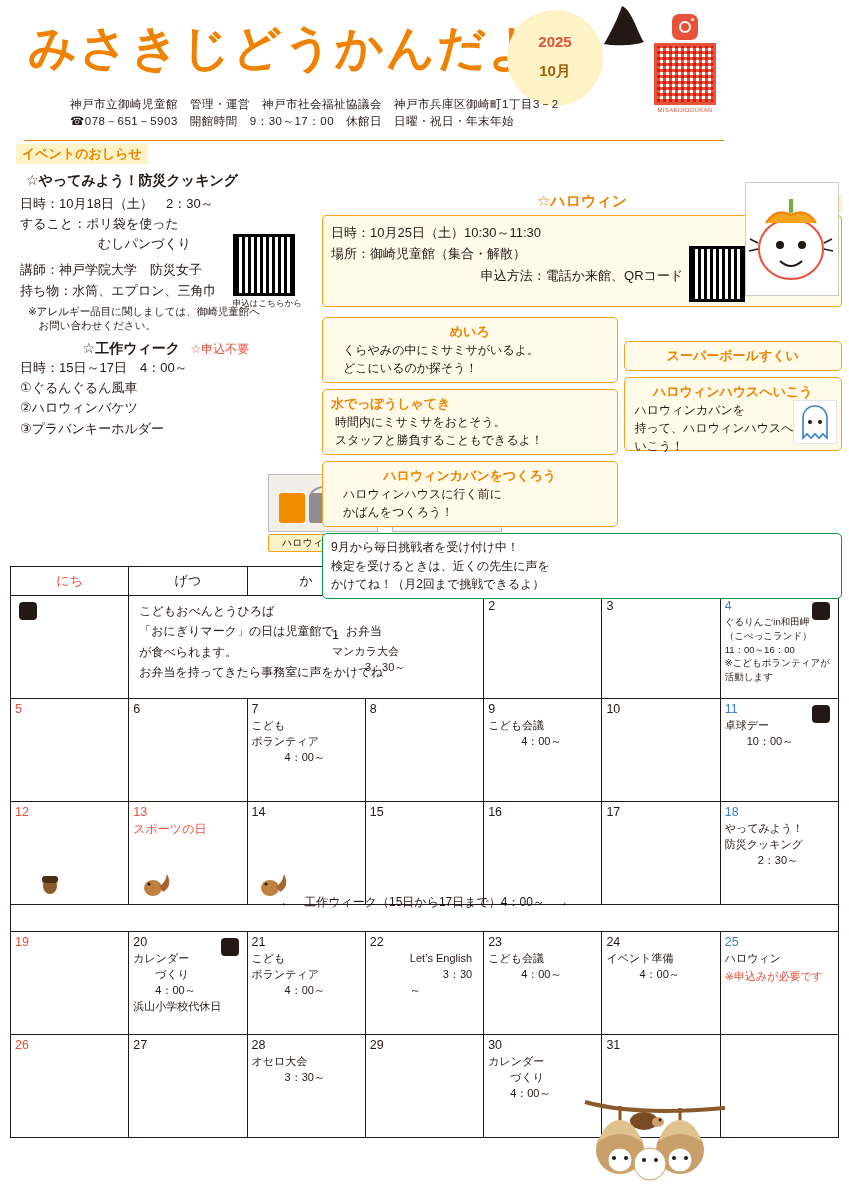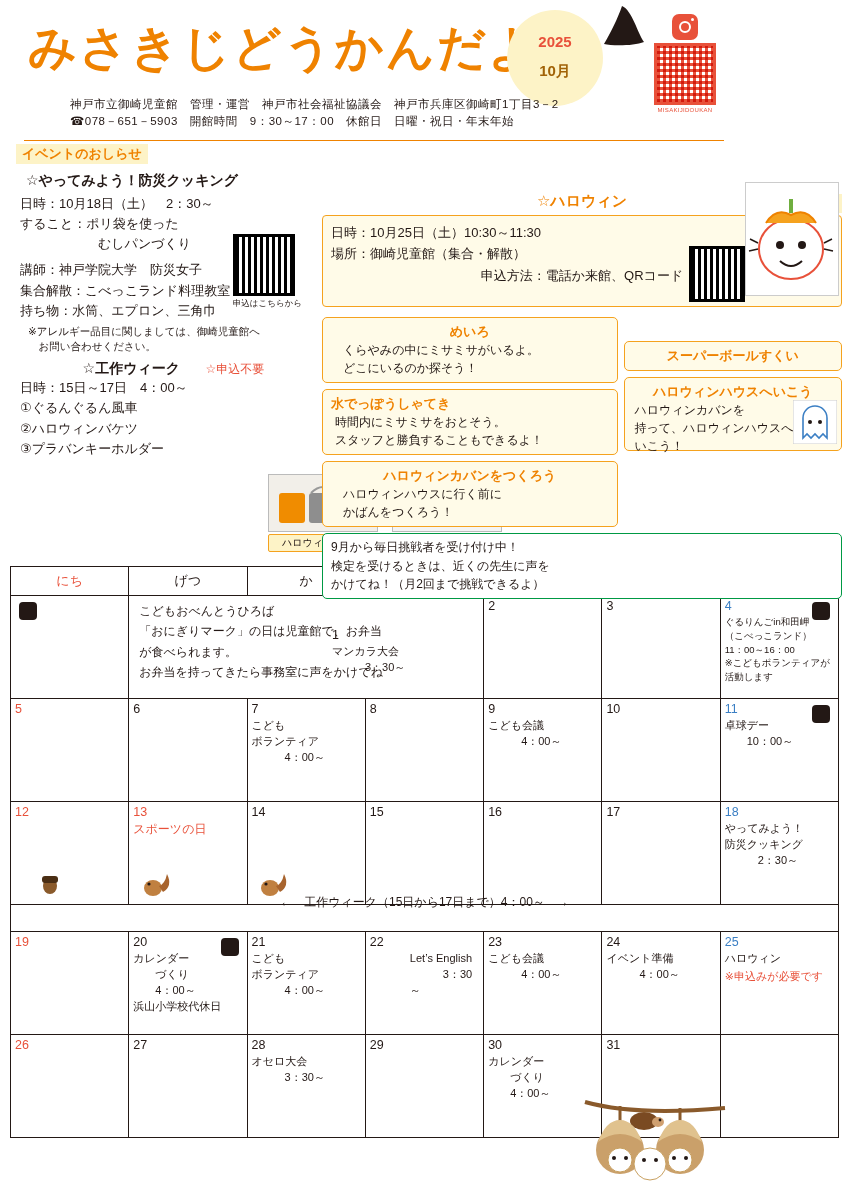--- a/index.html
+++ b/index.html
@@ -206,28 +206,27 @@
         <div class="ev-line">日時：10月18日（土）　2：30～</div>
         <div class="ev-line">すること：ポリ袋を使った</div>
         <div class="ev-line">　　　　　　むしパンづくり</div>
 
         <div class="qr-small-wrap">
           <div class="qr-small"></div>
           <div class="qr-small-cap">申込はこちらから</div>
         </div>
 
         <div class="ev-line" style="margin-top:6px;">講師：神戸学院大学　防災女子</div>
-        <div class="ev-line">集合解散：こべっこランド料理教室</div>
         <div class="ev-line">持ち物：水筒、エプロン、三角巾</div>
         <div class="small-note" style="white-space:pre-line;margin-top:3px;">※アレルギー品目に関しましては、御崎児童館へ
 　お問い合わせください。</div>
       </div>
 
       <div style="text-align:center;margin-top:6px;">
-        <span class="ev-title" style="margin:15px;">☆工作ウィーク</span>
+        <span class="ev-title" style="margin:0;">☆工作ウィーク</span>
         <span style="color:#e8513a;font-size:12px;margin-left:6px;">☆申込不要</span>
       </div>
       <div class="ev-line">日時：15日～17日　4：00～</div>
       <div class="ev-line">①ぐるんぐるん風車</div>
       <div class="ev-line">②ハロウィンバケツ</div>
       <div class="ev-line">③プラバンキーホルダー</div>
     </div>
 
     <div style="position:absolute;left:258px;top:330px;width:110px;">
       <div class="photo" style="height:56px;position:relative;overflow:hidden;">

